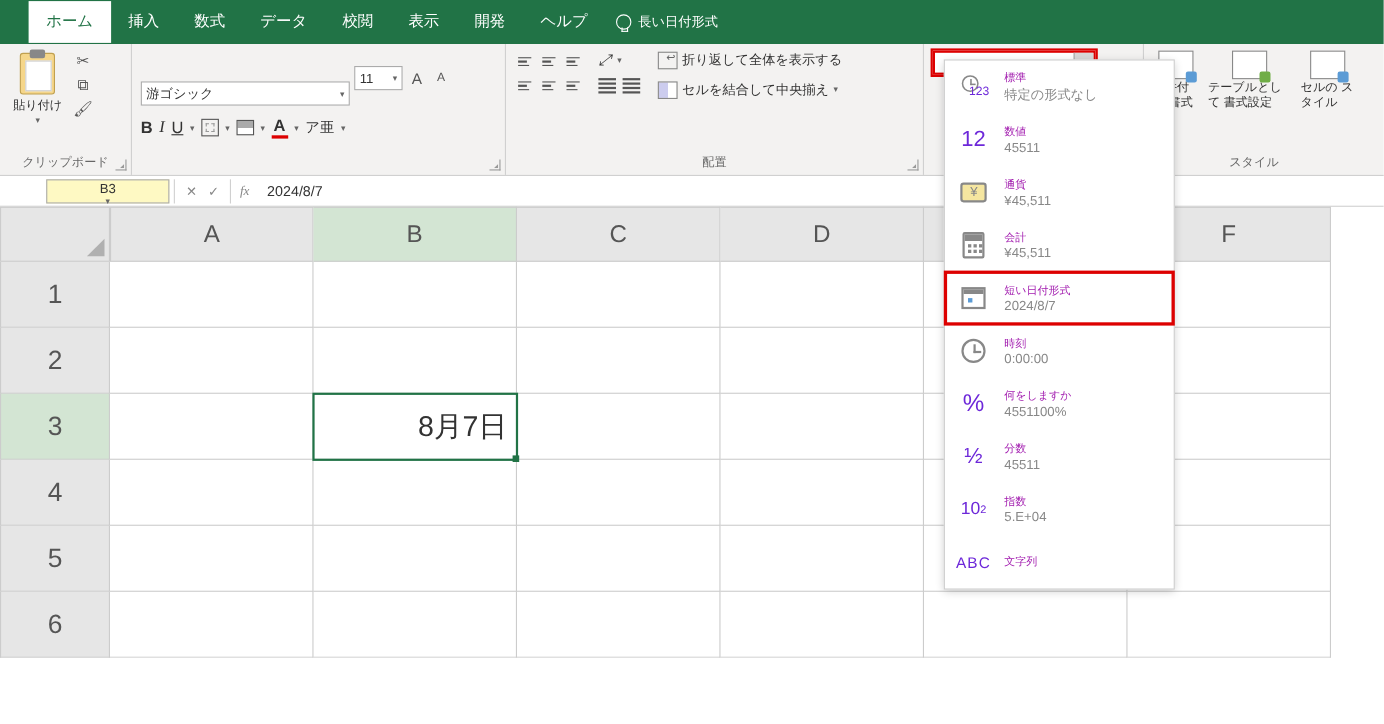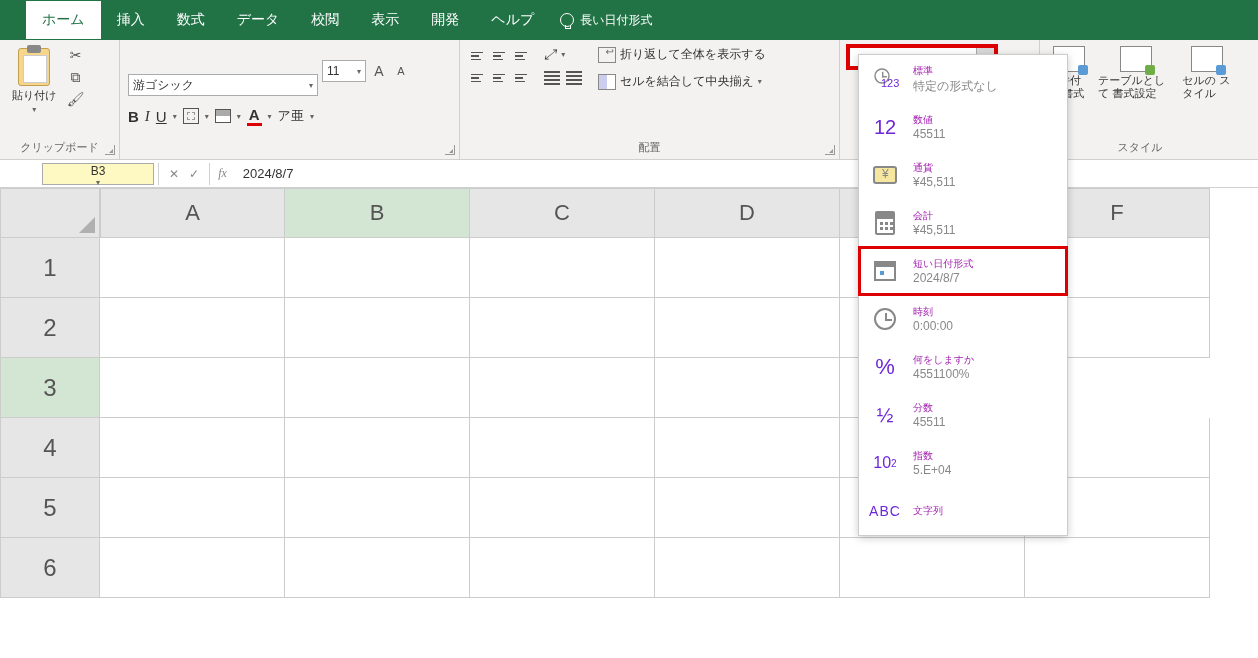--- a/index.html
+++ b/index.html
@@ -381,20 +381,21 @@
       <div class="cell colA"></div>
       <div class="cell colB"></div>
       <div class="cell colC"></div>
       <div class="cell colD"></div>
       <div class="cell colE"></div>
       <div class="cell colF"></div>
     </div>
     <div class="row">
       <div class="row-header active">3</div>
       <div class="cell colA"></div>
+      <div class="cell colB active">8月7日</div>
       <div class="cell colC"></div>
       <div class="cell colD"></div>
       <div class="cell colE"></div>
       <div class="cell colF"></div>
     </div>
     <div class="row">
       <div class="row-header">4</div>
       <div class="cell colA"></div>
       <div class="cell colB"></div>
       <div class="cell colC"></div>

